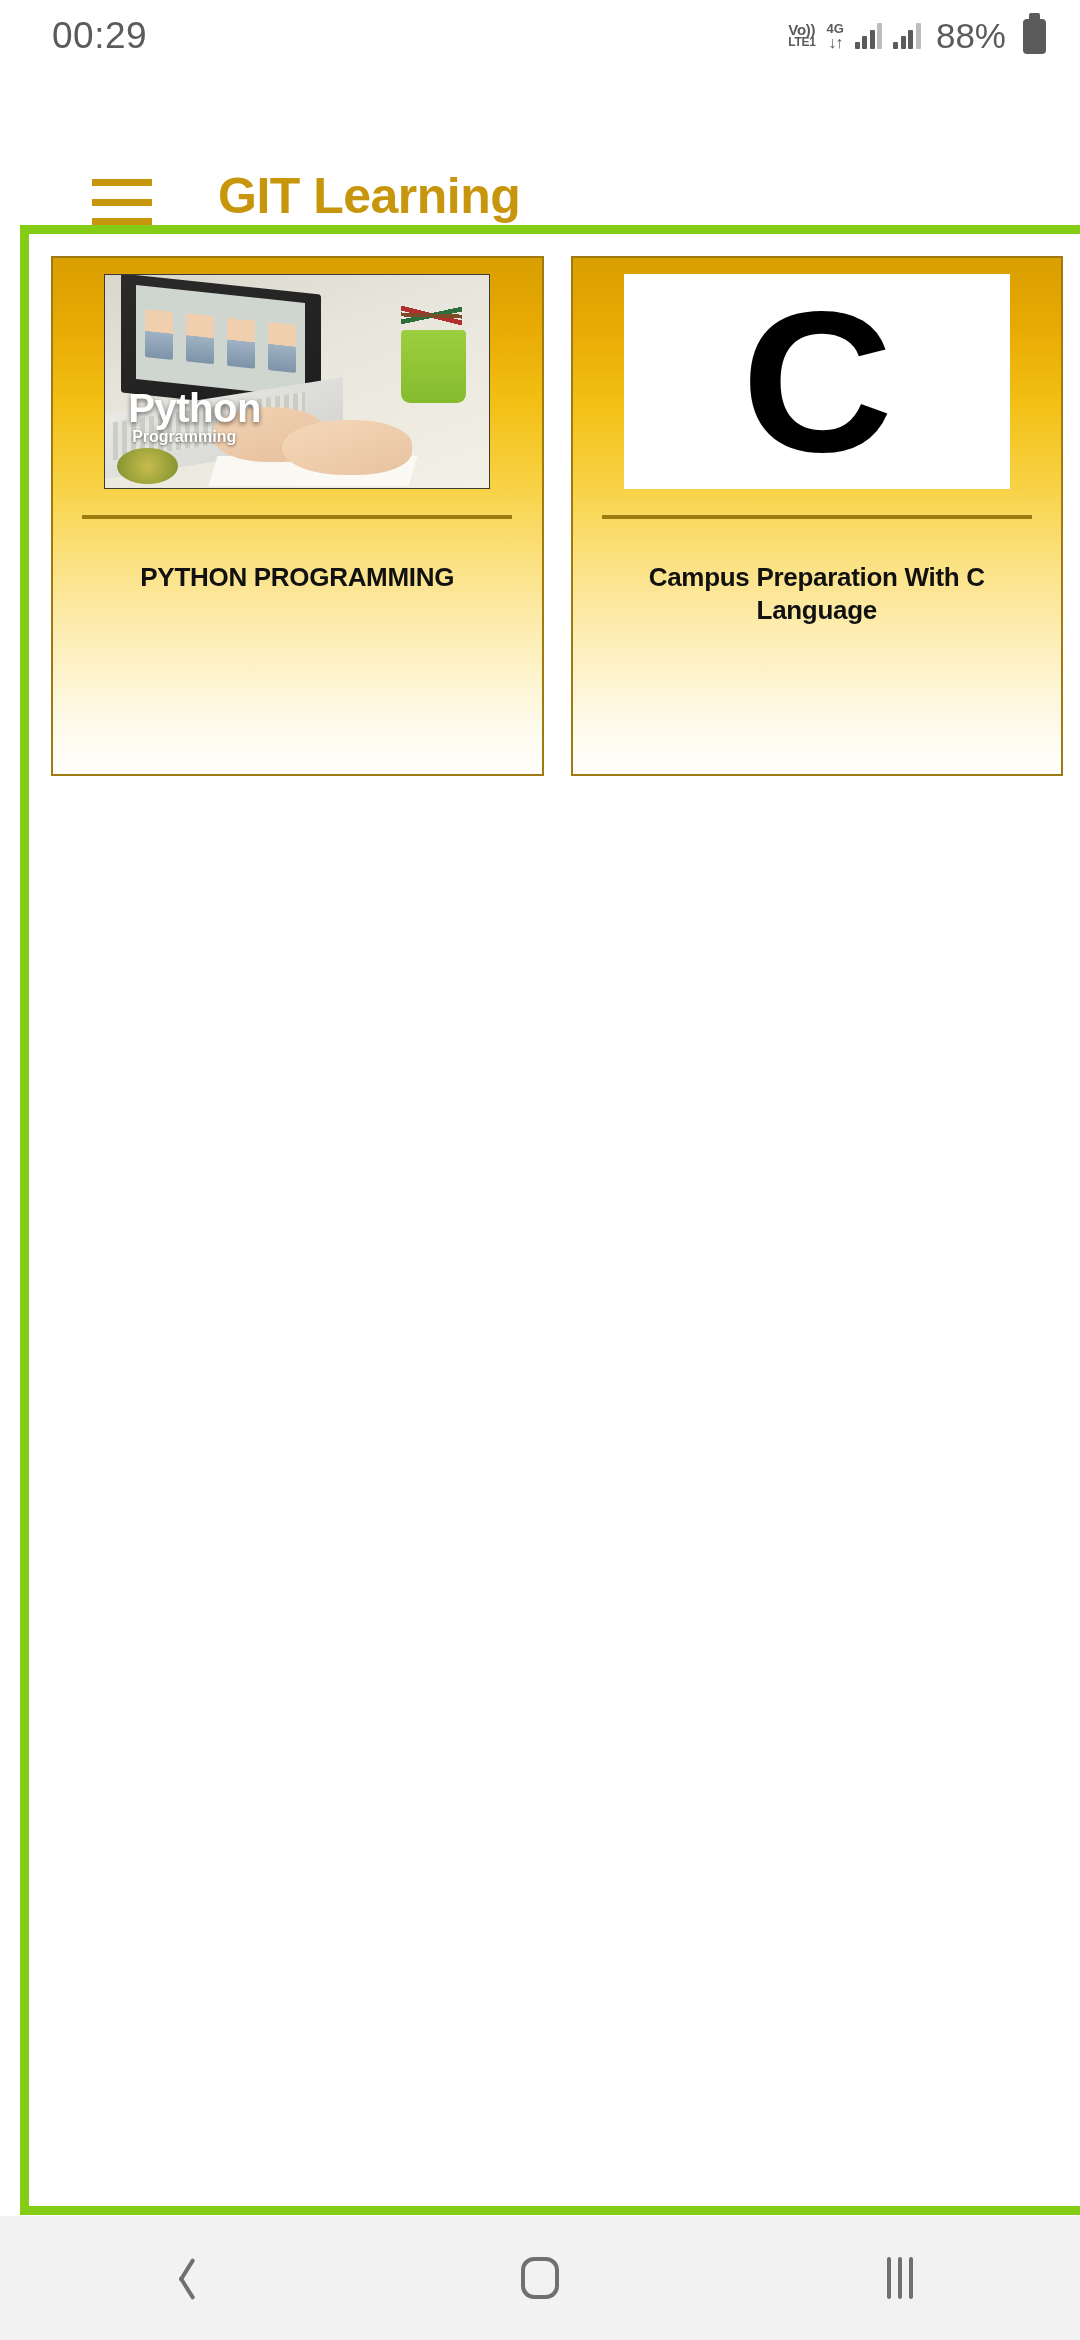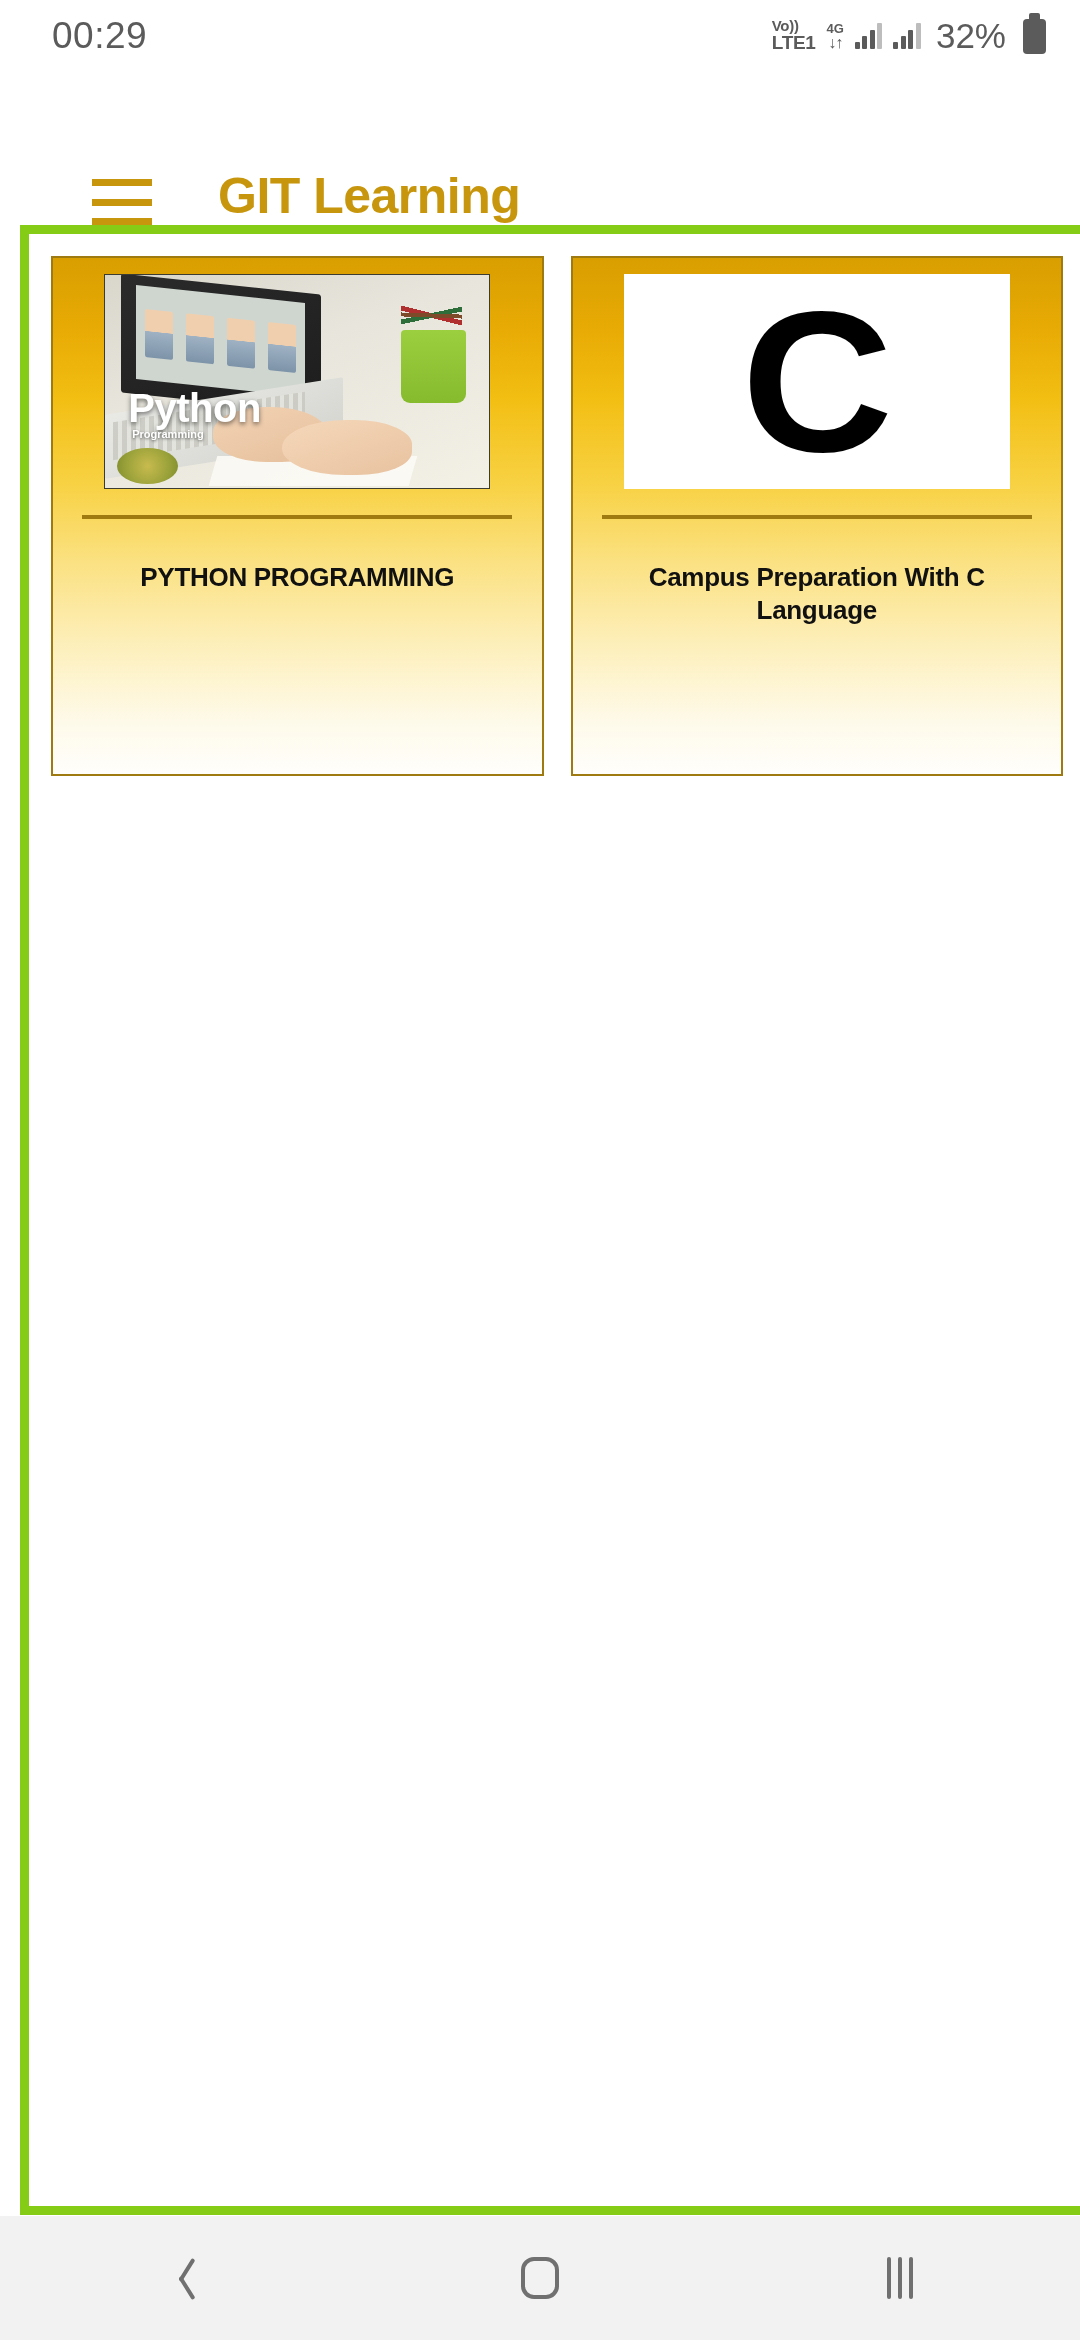--- a/index.html
+++ b/index.html
@@ -21,21 +21,21 @@
     font-size:37px; color:#5b5b5b; letter-spacing:0.5px;
     font-family:"Liberation Sans", sans-serif;
   }
   .status-right { display:flex; align-items:center; gap:11px; }
 
   .volte-badge {
     display:flex; flex-direction:column; 
     line-height:0.98; color:#5b5b5b; font-weight:bold;
   }
   .volte-top { font-size:15px; letter-spacing:-0.3px; }
-  .volte-bot { font-size:19px; letter-spacing:-0.3px; }
+  .volte-bot { font-size:12px; letter-spacing:-0.3px; }
 
   .net-badge {
     display:flex; flex-direction:column; align-items:center;
     line-height:1.0; color:#5b5b5b; font-weight:bold;
   }
   .net-gen { font-size:13px; }
   .net-arrows { font-size:16px; letter-spacing:-1px; }
 
   .sig { display:flex; align-items:flex-end; gap:2.5px; height:26px; }
   .sig i { display:block; width:5px; background:#5b5b5b; border-radius:1px; }
@@ -160,21 +160,21 @@
     background:#fbfaf4; transform:skewX(-16deg); opacity:0.9;
   }
   .thumb-title {
     position:absolute; left:6%; top:52%;
     color:#ffffff; font-size:40px; font-weight:bold;
     text-shadow:0 2px 5px rgba(0,0,0,0.55);
     letter-spacing:-0.5px;
   }
   .thumb-sub {
     position:absolute; left:7%; top:72%;
-    color:#ffffff; font-size:11px; font-weight:bold;
+    color:#ffffff; font-size:16px; font-weight:bold;
     text-shadow:0 1px 3px rgba(0,0,0,0.6);
   }
 
   
   .c-box {
     width:79%; height:215px; background:#ffffff;
     display:flex; align-items:center; justify-content:center;
   }
   .c-glyph {
     font-family:"Liberation Sans", sans-serif;
@@ -237,21 +237,21 @@
           <i class="b2"></i>
           <i class="b3"></i>
           <i class="b4"></i>
       </div>
       <div class="sig">
         <i class="b1"></i>
           <i class="b2"></i>
           <i class="b3"></i>
           <i class="b4"></i>
       </div>
-      <div class="batt-pct">32%</div>
+      <div class="batt-pct">88%</div>
       <div class="battery"></div>
     </div>
   </div>
 
   <div class="app-bar">
     <div class="hamburger">
       <span></span>
         <span></span>
         <span></span>
     </div>

